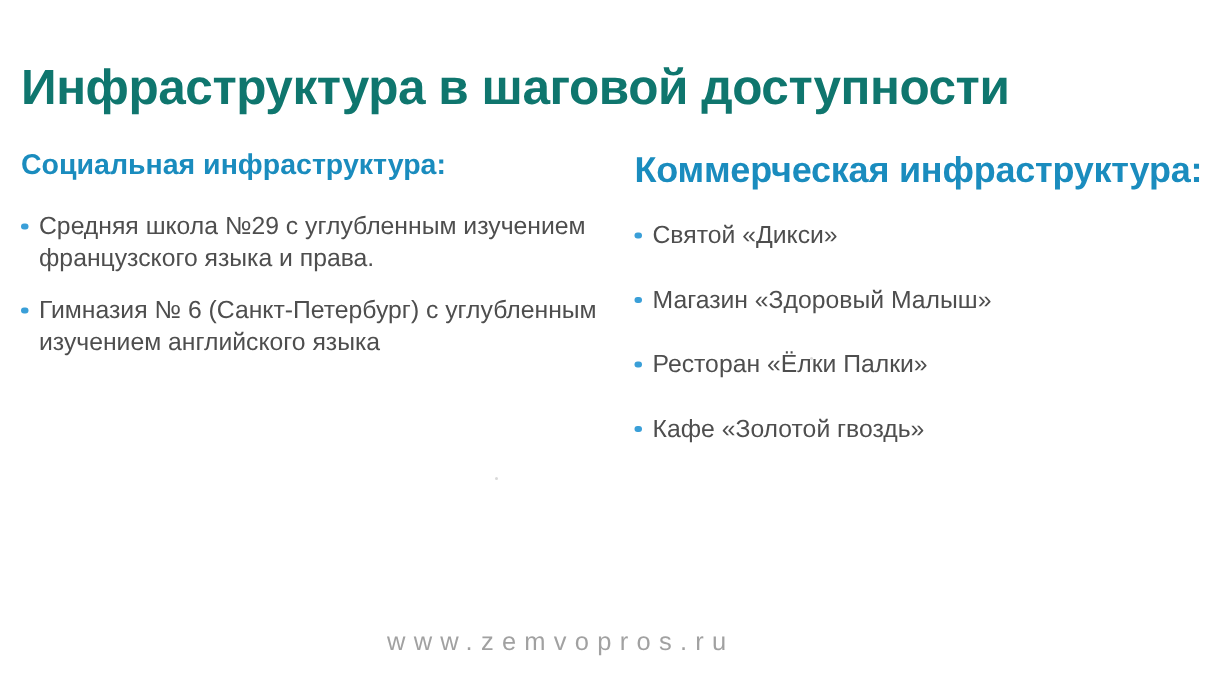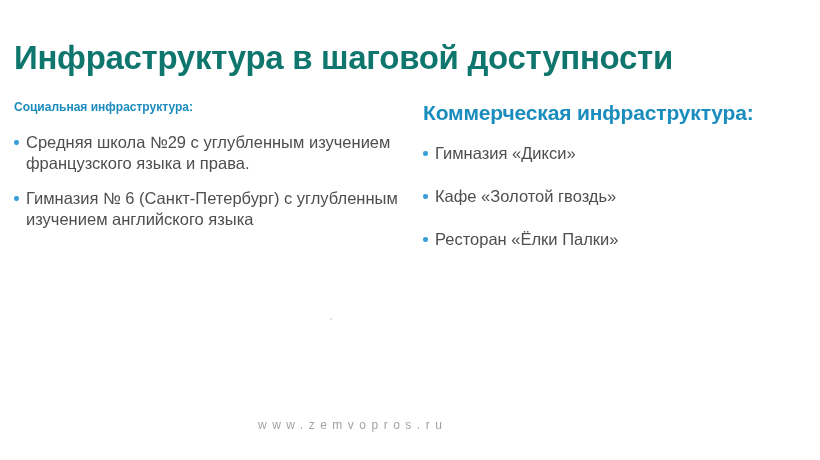--- a/index.html
+++ b/index.html
@@ -47,29 +47,29 @@
     height: 360px;
   }
   .column {
     position: absolute;
     top: 0;
   }
   .column.left  { left: 14px;  width: 400px; }
   .column.right { left: 423px; width: 392px; }
 
   .column-heading {
-    font-size: 12px;
+    font-size: 19px;
     font-weight: bold;
     color: #1a8cbe;
     line-height: 1.2;
     margin: 0 0 18px 0;
     white-space: nowrap;
   }
   .column.right .column-heading {
-    font-size: 21px;
+    font-size: 24px;
     letter-spacing: -0.15px;
   }
 
   .item-list {
     list-style: none;
     margin: 0;
     padding: 0;
   }
 
   .item {
@@ -100,21 +100,21 @@
   
   .column.left .item:nth-child(3) { margin-bottom: 18px; }
   .column.left .item.no-bullet:first-of-type { margin-top: 2px; }
 
   
   .watermark {
     position: absolute;
     left: 258px;
     top: 418px;
     font-family: "Liberation Sans", "DejaVu Sans", sans-serif;
-    font-size: 12px;
+    font-size: 17px;
     letter-spacing: 5.5px;
     color: #9a9a9a;
     white-space: nowrap;
     opacity: 0.92;
     pointer-events: none;
   }
 
   .speck {
     position: absolute;
     width: 2px;
@@ -144,29 +144,33 @@
           <span class="item-text">Гимназия № 6 (Санкт-Петербург) с углубленным изучением английского языка</span>
         </li>
       </ul>
     </section>
 
     <section class="column right">
       <h2 class="column-heading">Коммерческая инфраструктура:</h2>
       <ul class="item-list">
         <li class="item">
           <span class="bullet"></span>
-          <span class="item-text">Гимназия «Дикси»</span>
+          <span class="item-text">Святой «Дикси»</span>
+        </li>
+        <li class="item">
+          <span class="bullet"></span>
+          <span class="item-text">Магазин «Здоровый Малыш»</span>
+        </li>
+        <li class="item">
+          <span class="bullet"></span>
+          <span class="item-text">Ресторан «Ёлки Палки»</span>
         </li>
         <li class="item">
           <span class="bullet"></span>
           <span class="item-text">Кафе «Золотой гвоздь»</span>
-        </li>
-        <li class="item">
-          <span class="bullet"></span>
-          <span class="item-text">Ресторан «Ёлки Палки»</span>
         </li>
       </ul>
     </section>
 
   </div>
 
   <div class="watermark">www.zemvopros.ru</div>
 
   <span class="speck" style="left:330px; top:318px;"></span>
   <span class="speck" style="left:540px; top:238px;"></span>

